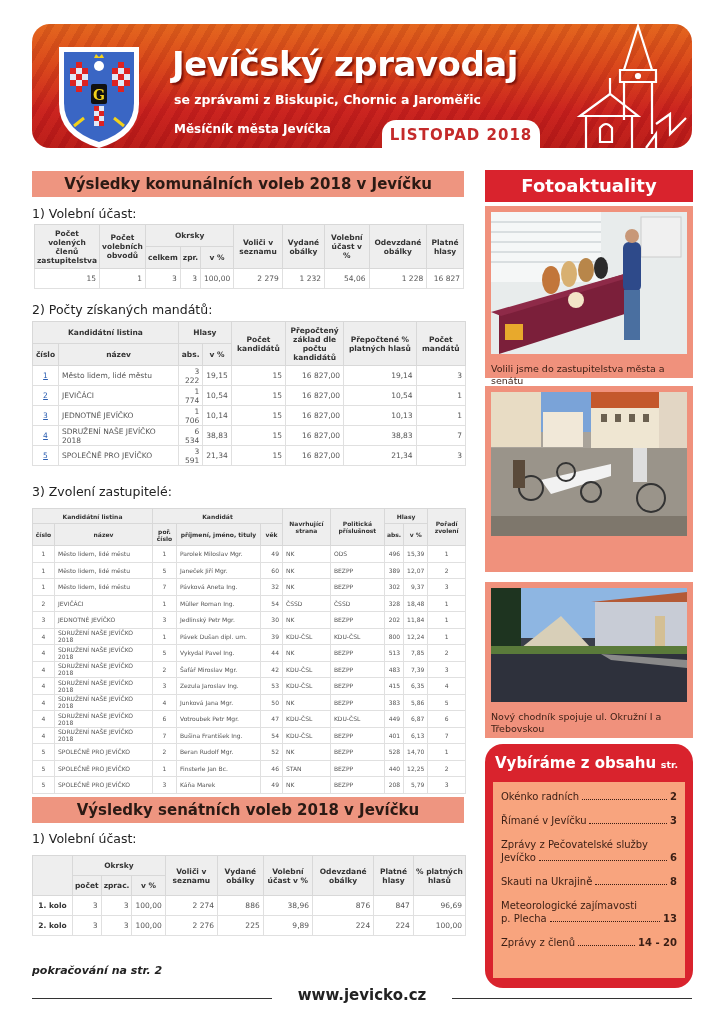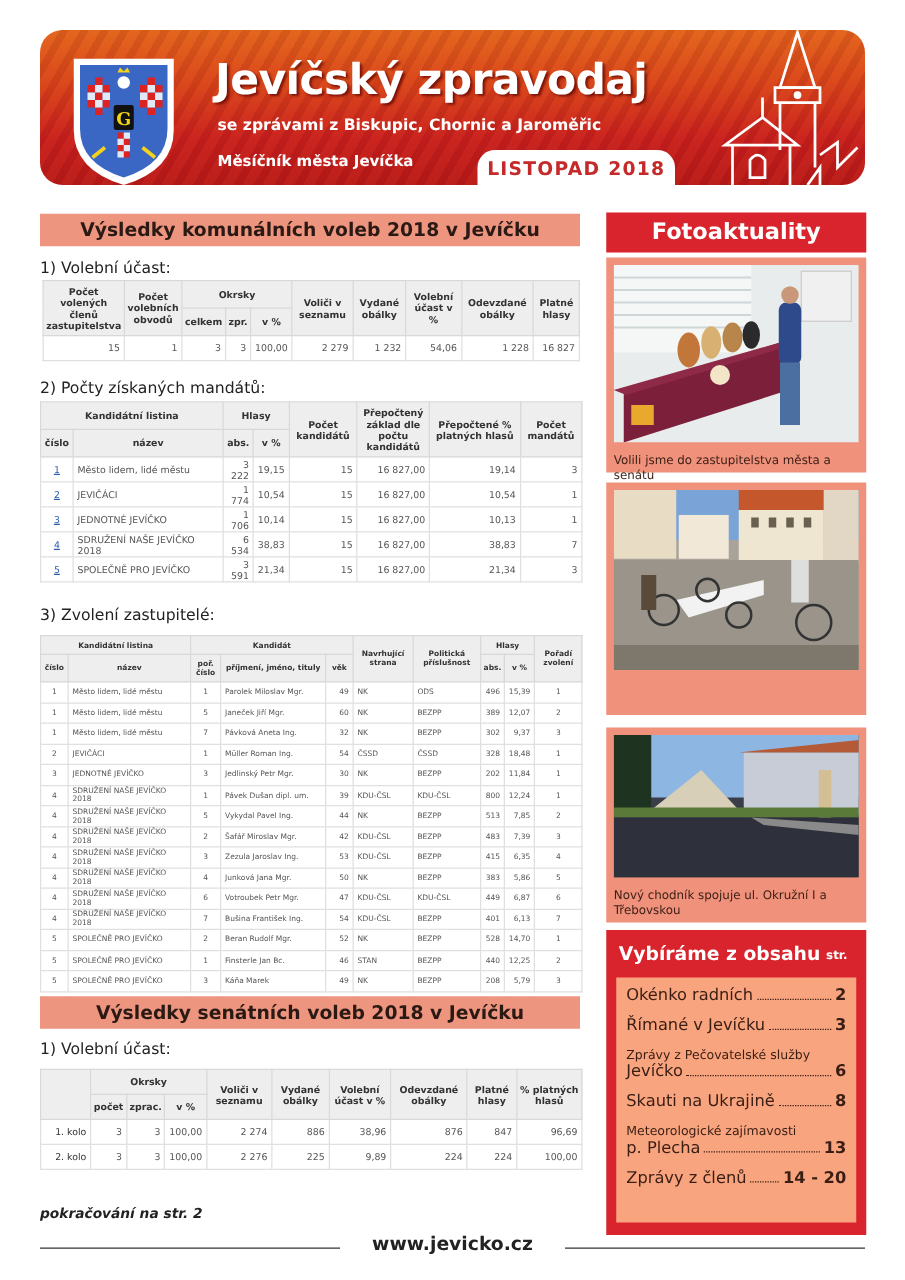--- a/index.html
+++ b/index.html
@@ -20,39 +20,39 @@
   .section-bar { position: absolute; left: 32px; width: 432px; height: 26px; background: #ee9580; text-align: center; font-weight: bold; font-size: 15px; color: #2b1a14; line-height: 26px; }
   .sub-h { position: absolute; left: 32px; font-size: 12.5px; color: #222; }
 
   table.el { position: absolute; border-collapse: collapse; font-size: 7.5px; color: #555; font-family: "DejaVu Sans", sans-serif; }
   table.el th { background: #eeeeee; color: #333; font-weight: bold; border: 1px solid #d8d8d8; padding: 2px 2px; text-align: center; vertical-align: middle; }
   table.el td { border: 1px solid #e0e0e0; padding: 0 3px; height: 20px; background: #fff; }
   table.el td.r { text-align: right; }
   table.el td.c { text-align: center; }
   table.el td.l { text-align: left; }
   table.el td.link { color: #2a5db0; text-decoration: underline; text-align: center; }
-  table.el td.rowhead { font-weight: normal; color: #333; text-align: right; }
+  table.el td.rowhead { font-weight: bold; color: #333; text-align: center; }
 
   .continued { position: absolute; left: 32px; top: 964px; font-size: 11px; font-weight: bold; font-style: italic; color: #222; }
 
   
   .footer-line { position: absolute; top: 998px; height: 1px; background: #333; }
   .footer-url { position: absolute; left: 270px; top: 986px; width: 184px; text-align: center; font-weight: bold; font-size: 15px; color: #222; }
 
   
   .foto-head { position: absolute; left: 485px; top: 170px; width: 208px; height: 32px; background: #d9232d; color: #fff; font-weight: bold; font-size: 18px; text-align: center; line-height: 32px; }
   .photo-card { position: absolute; left: 485px; width: 208px; background: #f0917c; padding: 6px; }
   .photo { width: 196px; position: relative; overflow: hidden; }
   .caption { font-size: 9.5px; color: #3a1e14; margin-top: 5px; line-height: 12px; }
 
-  .toc { position: absolute; left: 485px; top: 744px; width: 208px; height: 244px; background: #d9232d; }
+  .toc { position: absolute; left: 485px; top: 744px; width: 208px; height: 244px; background: #d9232d; border-radius: 18px; }
   .toc-title { position: absolute; left: 10px; top: 10px; font-weight: bold; font-size: 15px; color: #fff; }
   .toc-str { position: absolute; right: 15px; top: 15px; font-weight: bold; font-size: 9.5px; color: #fff; margin-left: 48px; }
   .toc-body { position: absolute; left: 8px; top: 38px; width: 192px; height: 196px; background: #f8a47e; padding: 8px 8px; }
-  .toc-item { display: flex; font-size: 13px; color: #3a1e14; margin-bottom: 11px; line-height: 13px; justify-content: center; }
+  .toc-item { display: flex; font-size: 10px; color: #3a1e14; margin-bottom: 11px; line-height: 13px; justify-content: center; }
   .toc-item .lbl { white-space: nowrap; }
   .toc-item .dots { flex: 1; border-bottom: 1px dotted #3a1e14; margin: 0 3px 3px; }
   .toc-item .pg { white-space: nowrap; font-weight: bold; }
 </style>
 </head>
 <body>
 
 <div class="masthead">
   <svg class="crest" viewBox="0 0 86 106">
     <path d="M3 3 H83 V60 Q83 92 43 104 Q3 92 3 60 Z" fill="#ffffff"></path>

